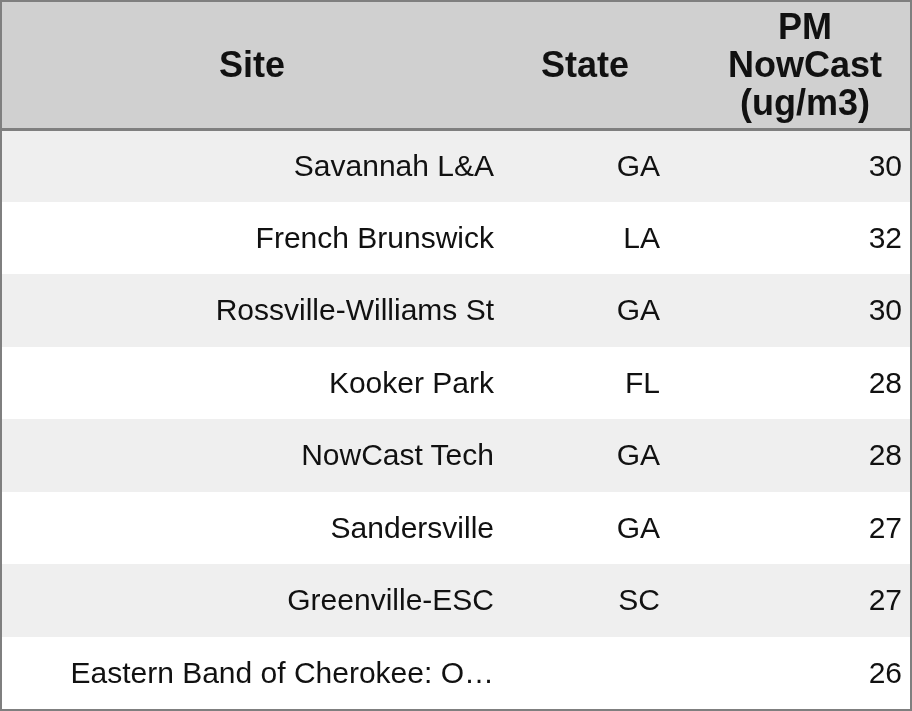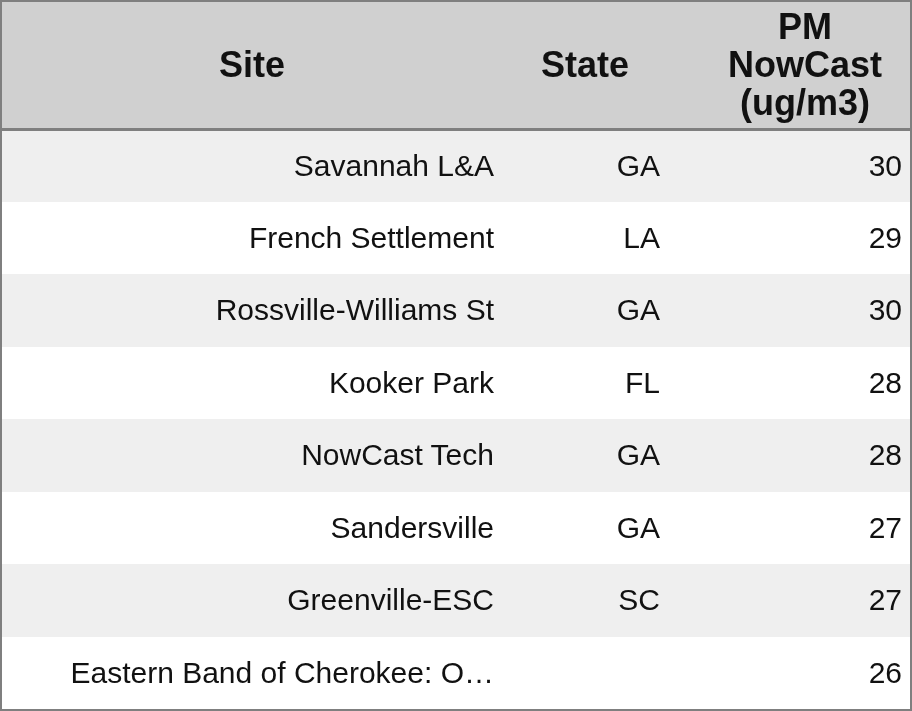--- a/index.html
+++ b/index.html
@@ -80,23 +80,23 @@
         </th>
       </tr>
     </thead>
     <tbody>
         <tr>
     <td>Savannah L&amp;A</td>
     <td>GA</td>
     <td>30</td>
   </tr>
         <tr>
-    <td>French Settlement</td>
+    <td>French Brunswick</td>
     <td>LA</td>
-    <td>29</td>
+    <td>32</td>
   </tr>
         <tr>
     <td>Rossville-Williams St</td>
     <td>GA</td>
     <td>30</td>
   </tr>
         <tr>
     <td>Kooker Park</td>
     <td>FL</td>
     <td>28</td>

